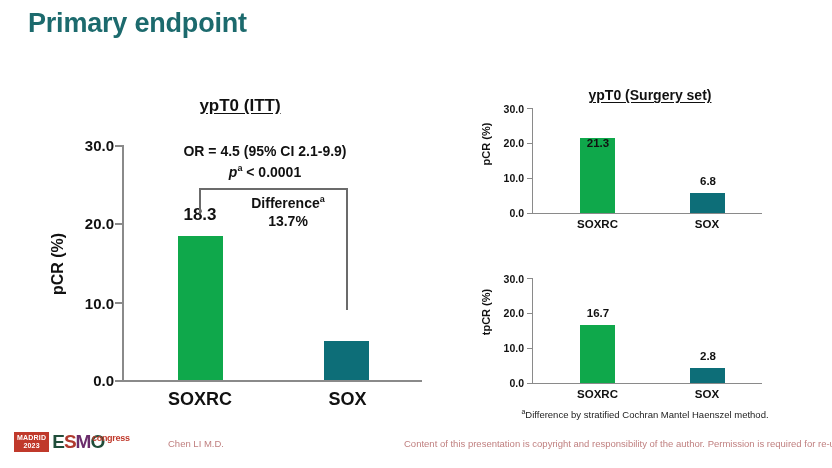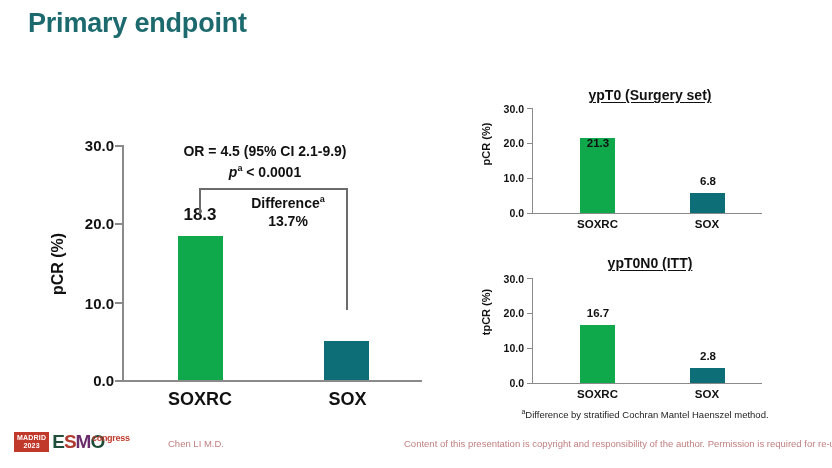--- a/index.html
+++ b/index.html
@@ -187,20 +187,21 @@
 </style>
 </head>
 <body>
 
 <div id="slide">
 
   <div id="slide-title">Primary endpoint</div>
 
   <div id="chart-main">
 
+    <div class="chart-title">ypT0 (ITT)</div>
 
     <div class="axis-label">pCR (%)</div>
 
     <div class="tick-label" style="top:137px;">30.0</div>
     <div class="tick-label" style="top:215px;">20.0</div>
     <div class="tick-label" style="top:295px;">10.0</div>
     <div class="tick-label" style="top:372px;">0.0</div>
 
     <div class="axis-line" style="left:122px; top:145px; width:1.5px; height:237px;"></div>
     <div class="axis-line" style="left:122px; top:380px; width:300px; height:1.5px;"></div>
@@ -258,21 +259,20 @@
 
     <div class="bar-value" style="left:107px; top:52px; width:62px;">21.3</div>
     <div class="bar-value" style="left:217px; top:90px; width:62px;">6.8</div>
 
     <div class="cat-label" style="left:100px; top:133px; width:75px;">SOXRC</div>
     <div class="cat-label" style="left:212px; top:133px; width:70px;">SOX</div>
   </div>
 
   <div class="mini" id="chart-ypt0n0" style="left:460px; top:253px; width:372px; height:155px;">
 
-    <div class="chart-title" style="left:80px; top:2px; width:220px;">ypT0N0 (ITT)</div>
 
     <div class="axis-label" style="left:-12px; top:53px; width:76px; transform:rotate(-90deg); text-align:center;">tpCR (%)</div>
 
     <div class="tick-label" style="left:24px; top:20px;">30.0</div>
     <div class="tick-label" style="left:24px; top:54px;">20.0</div>
     <div class="tick-label" style="left:24px; top:89px;">10.0</div>
     <div class="tick-label" style="left:24px; top:124px;">0.0</div>
 
     <div class="axis-line" style="left:72px; top:25px; width:1.3px; height:106px;"></div>
     <div class="axis-line" style="left:72px; top:130px; width:230px; height:1.3px;"></div>

